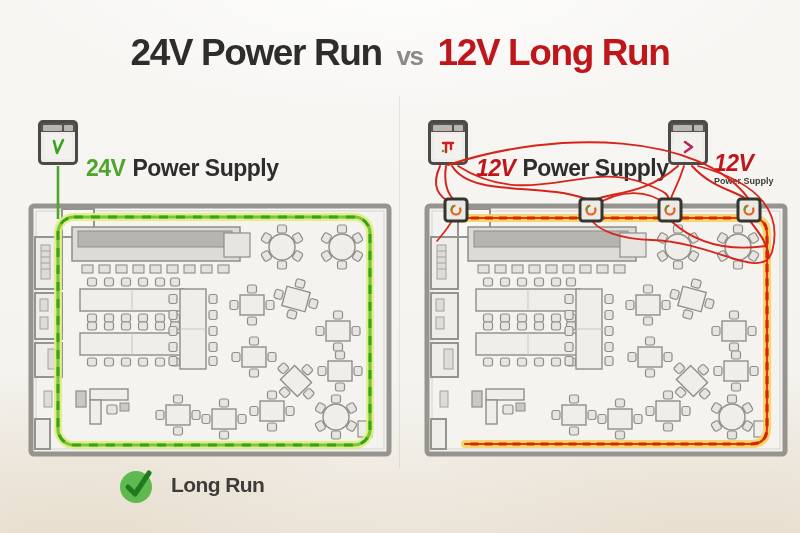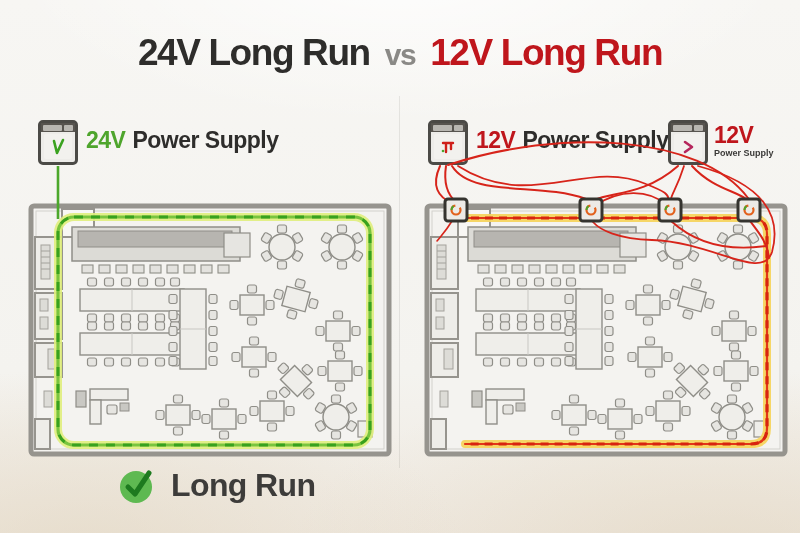--- a/index.html
+++ b/index.html
@@ -10,51 +10,51 @@
       radial-gradient(ellipse 620px 300px at 10% 104%, rgba(224,211,188,0.55), transparent 62%),
       radial-gradient(ellipse 700px 320px at 90% 106%, rgba(222,208,184,0.5), transparent 62%),
       radial-gradient(ellipse 560px 220px at 50% -6%, rgba(255,255,255,0.85), transparent 70%),
       linear-gradient(180deg,#f7f6f3 0%,#f4f3ef 70%,#efe9e0 100%);
   }
   .title{
     position:absolute;top:33px;left:0;right:0;text-align:center;
     font-size:37px;font-weight:700;letter-spacing:-1.4px;line-height:1.1;
     color:#2e2d2b;white-space:nowrap;
   }
-  .title .t-vs{color:#8a8986;font-size:30px;padding:0 6px;}
+  .title .t-vs{color:#8a8986;font-size:26px;padding:0 6px;}
   .title .t-red{color:#bf161c;}
   .divider{position:absolute;left:399px;top:96px;width:1px;height:372px;background:rgba(110,110,104,0.14);}
 
   
   .psu{position:absolute;width:40px;height:45px;border:3.5px solid #4b4a46;border-radius:5px;
        background:#edece9;box-sizing:border-box;}
   .psu-top{height:9px;background:#57544f;display:flex;gap:2px;padding:1.5px 2px;box-sizing:border-box;}
   .psu-top .seg{display:block;background:#b8b6b1;border-radius:1px;}
   .psu-top .seg.w{flex:2.2;}
   .psu-top .seg.n{flex:1;}
   .psu-face{position:absolute;left:3px;right:3px;top:11px;bottom:3px;background:#f2f1ee;
             border-radius:2px;display:flex;align-items:center;justify-content:center;}
 
   .psu-label{position:absolute;font-size:23px;font-weight:700;letter-spacing:-0.5px;
-             color:#2e2d2b;white-space:nowrap;}
+             color:#2e2d2b;white-space:nowrap;margin-top:28px;}
   .psu-label .v{letter-spacing:-0.5px;}
   .psu-label .v.green{color:#4ea52c;}
-  .psu-label .v.red{color:#bf161c;}
+  .psu-label .v.red{color:#bf161c;font-style:italic;}
   .psu-label .rest{margin-left:7px;}
   .psu-label.stack{display:flex;flex-direction:column;line-height:1;}
   .psu-label.stack .sub{font-size:9px;font-weight:700;color:#3b3a38;letter-spacing:0;margin-top:2px;}
 
   .plan{position:absolute;top:203px;width:364px;height:256px;}
   .plan.left{left:28px;}
   .plan.right{left:424px;}
 
   .overlay{position:absolute;left:0;top:0;width:800px;height:533px;pointer-events:none;}
 
   .verdict{position:absolute;display:flex;align-items:center;gap:13px;}
-  .verdict .v-label{font-size:32px;font-weight:700;letter-spacing:-0.6px;white-space:nowrap;}
+  .verdict .v-label{font-size:21px;font-weight:700;letter-spacing:-0.6px;white-space:nowrap;}
   .verdict .v-label.dark{color:#3d3c3a;}
   .verdict .v-label.red{color:#bf161c;}
 
   .defs-svg{position:absolute;width:0;height:0;overflow:hidden;}
 </style>
 </head>
 <body>
 
 <svg class="defs-svg" aria-hidden="true">
   <defs>
@@ -171,21 +171,21 @@
       <use href="#fp-rd" transform="translate(308,214)"></use>
       <use href="#fp-desk" transform="translate(62,186)"></use>
       <rect x="330" y="218" width="14" height="16" fill="#efeeea" stroke="#8f8e88" stroke-width="1.2"></rect>
     </g>
   </defs>
 </svg>
 
 <div class="stage">
 
   <div class="title">
-    <span>24V Long Run</span>
+    <span>24V Power Run</span>
     <span class="t-vs">vs</span>
     <span class="t-red">12V Long Run</span>
   </div>
 
   <div class="divider"></div>
 
   <div class="psu" style="left:38px;top:120px">
     <div class="psu-top">
         <span class="seg w"></span>
         <span class="seg n"></span>

